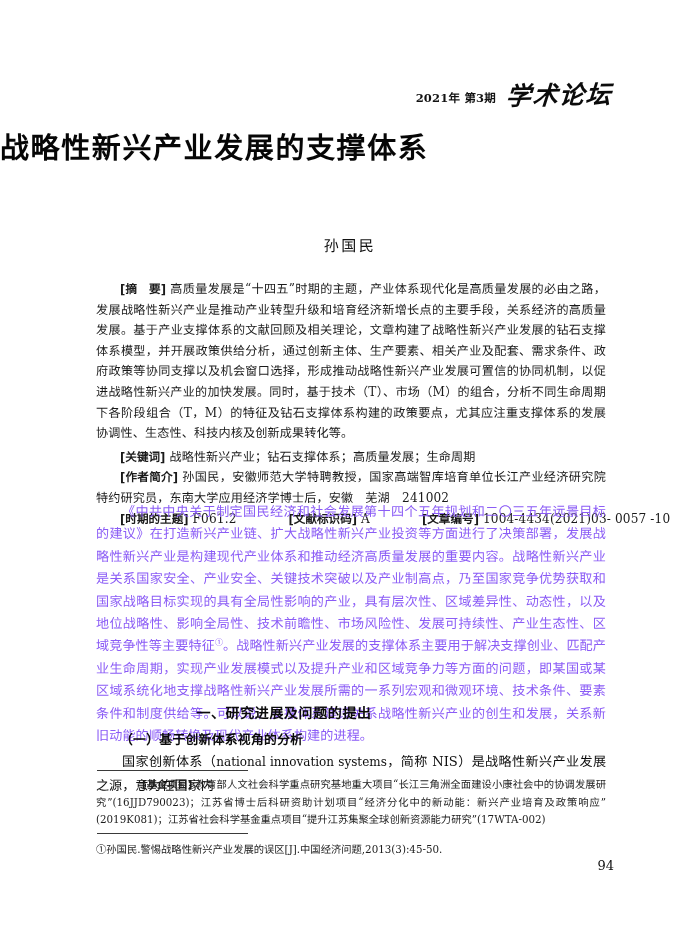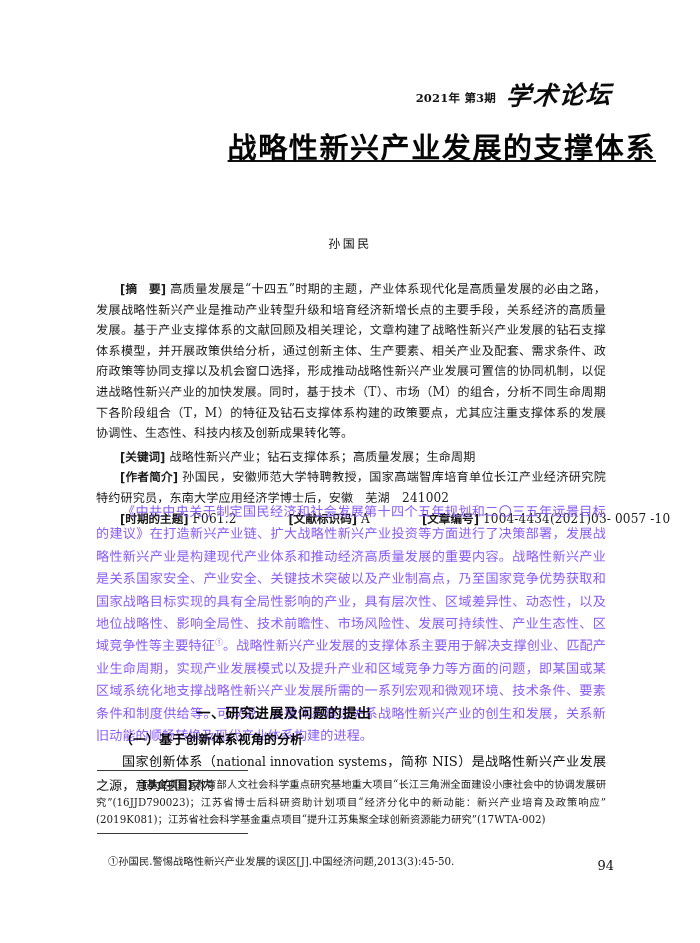--- a/index.html
+++ b/index.html
@@ -55,40 +55,39 @@
     transform: skewX(-5deg) rotate(-1.2deg);
     white-space: nowrap;
   }
 
   
   .title-block {
     position: absolute;
     top: 128px;
     left: 0;
     width: 656px;
-    text-align: right;
-    text-decoration: underline;
+    text-align: left;
   }
   .title-line {
     font-family: "DejaVu Sans", "Liberation Sans", sans-serif;
     font-size: 29px;
     font-weight: 700;
     letter-spacing: 1.6px;
     line-height: 40px;
     color: #060606;
   }
 
   .author {
     position: absolute;
     top: 234px;
     left: 0;
     width: 700px;
     text-align: center;
     font-family: "DejaVu Serif", "Liberation Serif", serif;
-    font-size: 12px;
+    font-size: 15px;
     letter-spacing: 2.5px;
     color: #111111;
   }
 
   
   .frontmatter {
     position: absolute;
     top: 279px;
     left: 96px;
     width: 510px;
@@ -216,21 +215,21 @@
   .ref-block {
     position: absolute;
     top: 841px;
     left: 96px;
     width: 510px;
     font-family: "DejaVu Serif", "Liberation Serif", serif;
     font-size: 10.3px;
     line-height: 17px;
     color: #1c1c1c;
   }
-  .ref-block p { margin: 12px; }
+  .ref-block p { margin: 0; }
 
   .folio {
     position: absolute;
     top: 858px;
     right: 86px;
     font-family: "DejaVu Serif", "Liberation Serif", serif;
     font-size: 13px;
     color: #111111;
   }
 </style>

